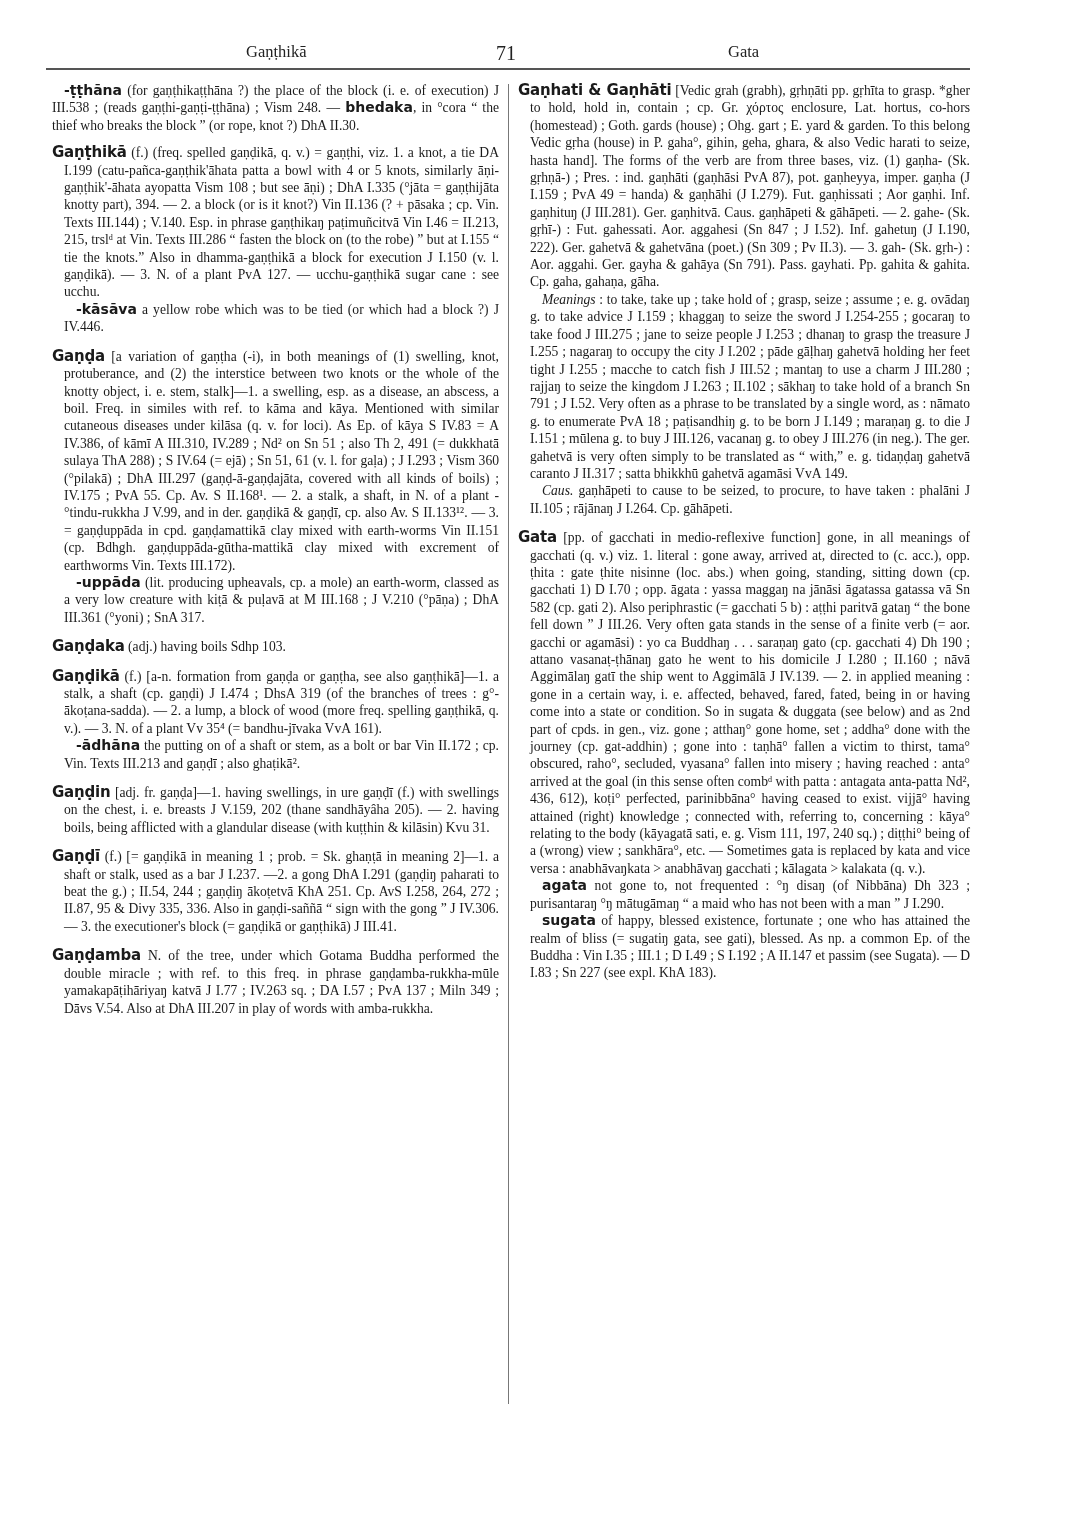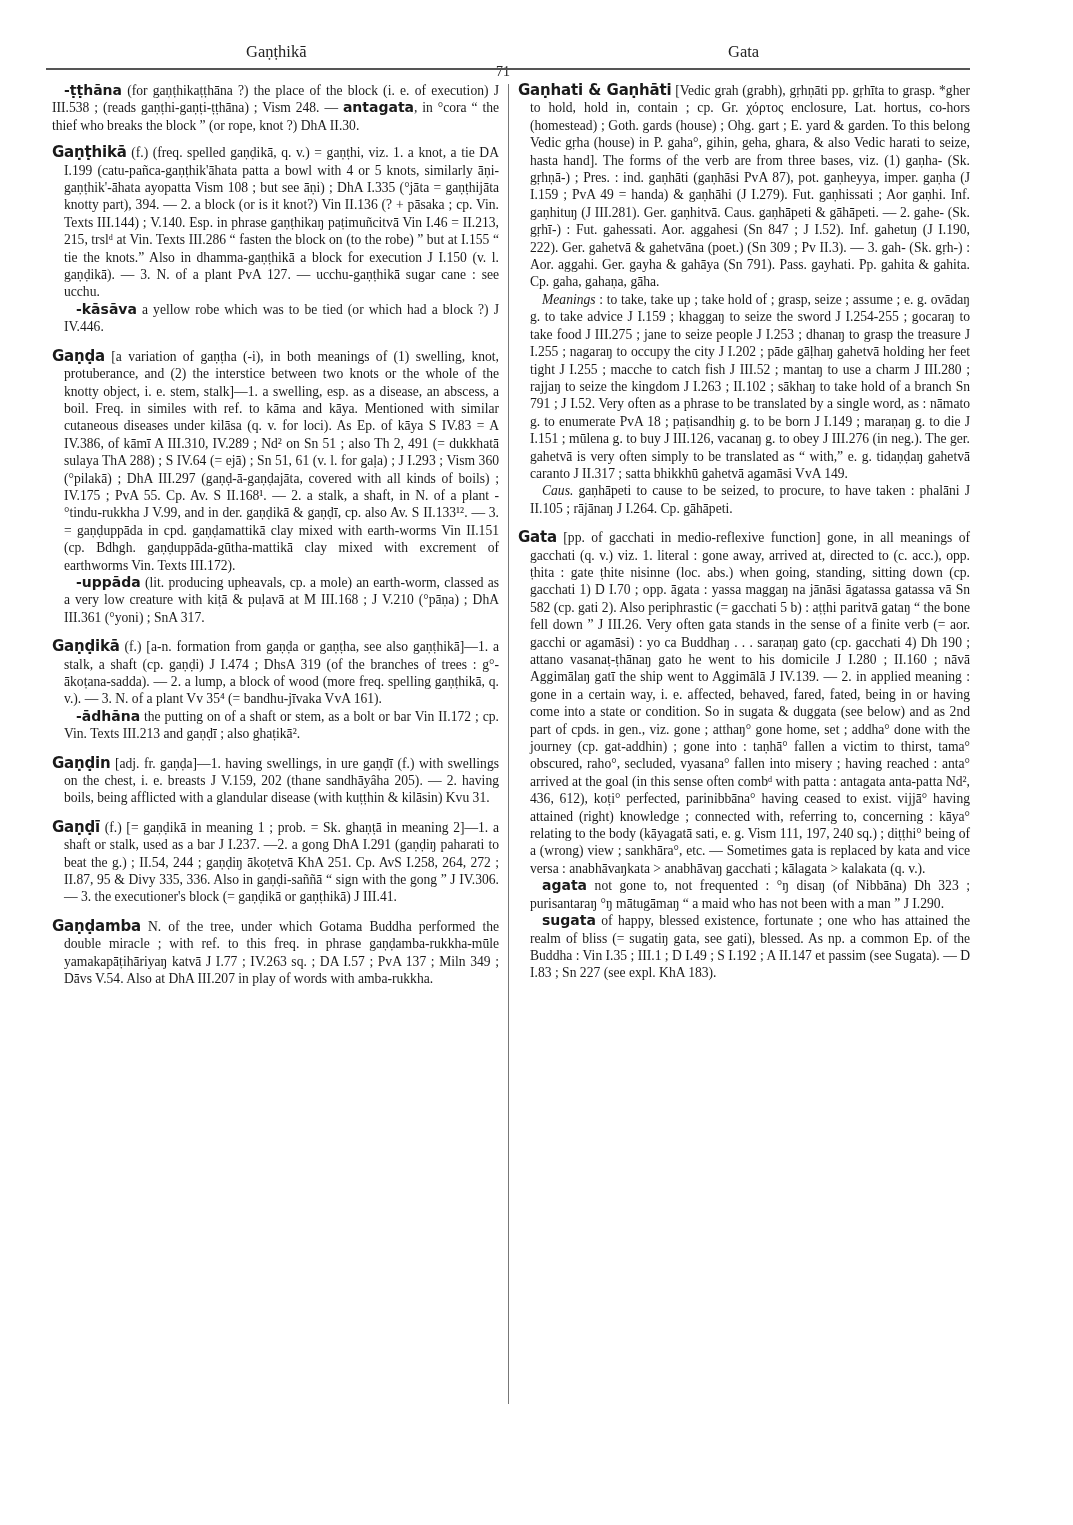--- a/index.html
+++ b/index.html
@@ -3,21 +3,21 @@
 <meta charset="utf-8">
 <style>
   html, body { margin:0; padding:0; background:#ffffff; }
   body { width:1073px; height:1525px; position:relative; overflow:hidden; color:#1a1a1a;
          font-family:"Liberation Serif","DejaVu Serif",serif; }
   .page { position:absolute; left:0; top:8px; width:1073px; height:1525px; }
   .running-head { position:absolute; top:30px; left:46px; width:924px; height:28px;
                   font-size:16.5px; color:#222; }
   .running-head span { position:absolute; top:4px; }
   .rh-left { left:200px; }
-  .rh-center { left:450px; font-size:14px;margin-top:22px; }
+  .rh-center { left:450px; font-size:20px; }
   .rh-right { left:682px; }
   .head-rule { position:absolute; top:60px; left:46px; width:924px; height:2px; background:#555; }
   .column { position:absolute; top:74px; width:447px; font-size:13.6px; line-height:17.4px;
             text-align:justify; hyphens:manual; }
   .col-left { left:52px; }
   .col-right { left:518px; width:452px; }
   .col-divider { position:absolute; left:508px; top:76px; width:1px; height:1320px; background:#777; }
   .entry { margin:0 0 12px 0; padding-left:12px; text-indent:-12px; }
   .sub { margin:0 0 10px 0; padding-left:12px; text-indent:0; }
   .hw { font-family:"DejaVu Sans","Liberation Sans",sans-serif; font-weight:bold; font-size:15px; letter-spacing:-0.2px; }
@@ -34,33 +34,36 @@
     <span class="rh-center">71</span>
     <span class="rh-right">Gata</span>
   </div>
   <div class="head-rule"></div>
 
   <div class="col-divider"></div>
 
   <div class="column col-left">
 
     <p class="sub" style="text-indent:12px;padding-left:0;">
-      <span class="subhw">-ṭṭhāna</span><span> (for gaṇṭhikaṭṭhāna ?) the place of the block (i. e. of execution) J III.538 ; (reads gaṇṭhi-gaṇṭi-ṭṭhāna) ; Vism 248. — </span><span class="subhw">antagata</span><span>, in °cora “ the thief who breaks the block ” (or rope, knot ?) DhA II.30.</span>
+      <span class="subhw">-ṭṭhāna</span><span> (for gaṇṭhikaṭṭhāna ?) the place of the block (i. e. of execution) J III.538 ; (reads gaṇṭhi-gaṇṭi-ṭṭhāna) ; Vism 248. — </span><span class="subhw">bhedaka</span><span>, in °cora “ the thief who breaks the block ” (or rope, knot ?) DhA II.30.</span>
     </p>
 
     <div class="entry">
       <span class="hw">Gaṇṭhikā</span><span> (f.) (freq. spelled gaṇḍikā, q. v.) = gaṇṭhi, viz. 1. a knot, a tie DA I.199 (catu-pañca-gaṇṭhik'āhata patta a bowl with 4 or 5 knots, similarly āṇi-gaṇṭhik'-āhata ayopatta Vism 108 ; but see āṇi) ; DhA I.335 (°jāta = gaṇṭhijāta knotty part), 394. — 2. a block (or is it knot?) Vin II.136 (? + pāsaka ; cp. Vin. Texts III.144) ; V.140. Esp. in phrase gaṇṭhikaŋ paṭimuñcitvā Vin I.46 = II.213, 215, trslᵈ at Vin. Texts III.286 “ fasten the block on (to the robe) ” but at I.155 “ tie the knots.” Also in dhamma-gaṇṭhikā a block for execution J I.150 (v. l. gaṇḍikā). — 3. N. of a plant PvA 127. — ucchu-gaṇṭhikā sugar cane : see ucchu.</span>
       <span class="nested"><span class="subhw">-kāsāva</span><span> a yellow robe which was to be tied (or which had a block ?) J IV.446.</span></span>
     </div>
 
     <div class="entry">
       <span class="hw">Gaṇḍa</span><span> [a variation of gaṇṭha (-i), in both meanings of (1) swelling, knot, protuberance, and (2) the interstice between two knots or the whole of the knotty object, i. e. stem, stalk]—1. a swelling, esp. as a disease, an abscess, a boil. Freq. in similes with ref. to kāma and kāya. Mentioned with similar cutaneous diseases under kilāsa (q. v. for loci). As Ep. of kāya S IV.83 = A IV.386, of kāmī A III.310, IV.289 ; Nd² on Sn 51 ; also Th 2, 491 (= dukkhatā sulaya ThA 288) ; S IV.64 (= ejā) ; Sn 51, 61 (v. l. for gaḷa) ; J I.293 ; Vism 360 (°pilakā) ; DhA III.297 (gaṇḍ-ā-gaṇḍajāta, covered with all kinds of boils) ; IV.175 ; PvA 55. Cp. Av. S II.168¹. — 2. a stalk, a shaft, in N. of a plant -°tindu-rukkha J V.99, and in der. gaṇḍikā &amp; gaṇḍī, cp. also Av. S II.133¹². — 3. = gaṇḍuppāda in cpd. gaṇḍamattikā clay mixed with earth-worms Vin II.151 (cp. Bdhgh. gaṇḍuppāda-gūtha-mattikā clay mixed with excrement of earthworms Vin. Texts III.172).</span>
       <span class="nested"><span class="subhw">-uppāda</span><span> (lit. producing upheavals, cp. a mole) an earth-worm, classed as a very low creature with kiṭā &amp; puḷavā at M III.168 ; J V.210 (°pāṇa) ; DhA III.361 (°yoni) ; SnA 317.</span></span>
     </div>
 
+    <div class="entry">
+      <span class="hw">Gaṇḍaka</span><span> (adj.) having boils Sdhp 103.</span>
+    </div>
 
     <div class="entry">
       <span class="hw">Gaṇḍikā</span><span> (f.) [a-n. formation from gaṇḍa or gaṇṭha, see also gaṇṭhikā]—1. a stalk, a shaft (cp. gaṇḍi) J I.474 ; DhsA 319 (of the branches of trees : g°-ākoṭana-sadda). — 2. a lump, a block of wood (more freq. spelling gaṇṭhikā, q. v.). — 3. N. of a plant Vv 35⁴ (= bandhu-jīvaka VvA 161).</span>
       <span class="nested"><span class="subhw">-ādhāna</span><span> the putting on of a shaft or stem, as a bolt or bar Vin II.172 ; cp. Vin. Texts III.213 and gaṇḍī ; also ghaṭikā².</span></span>
     </div>
 
     <div class="entry">
       <span class="hw">Gaṇḍin</span><span> [adj. fr. gaṇḍa]—1. having swellings, in ure gaṇḍī (f.) with swellings on the chest, i. e. breasts J V.159, 202 (thane sandhāyâha 205). — 2. having boils, being afflicted with a glandular disease (with kuṭṭhin &amp; kilāsin) Kvu 31.</span>
     </div>
 

